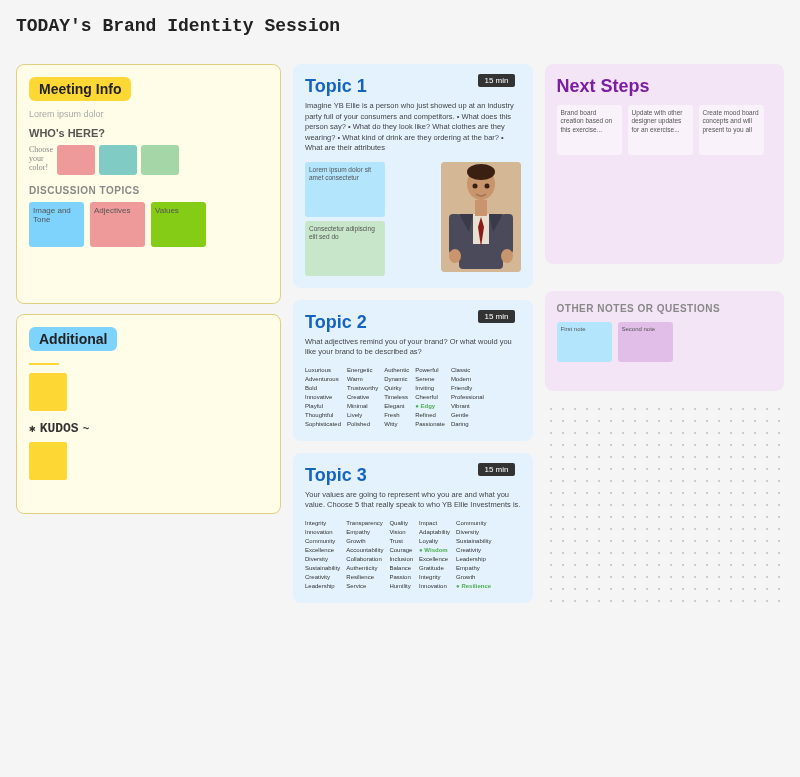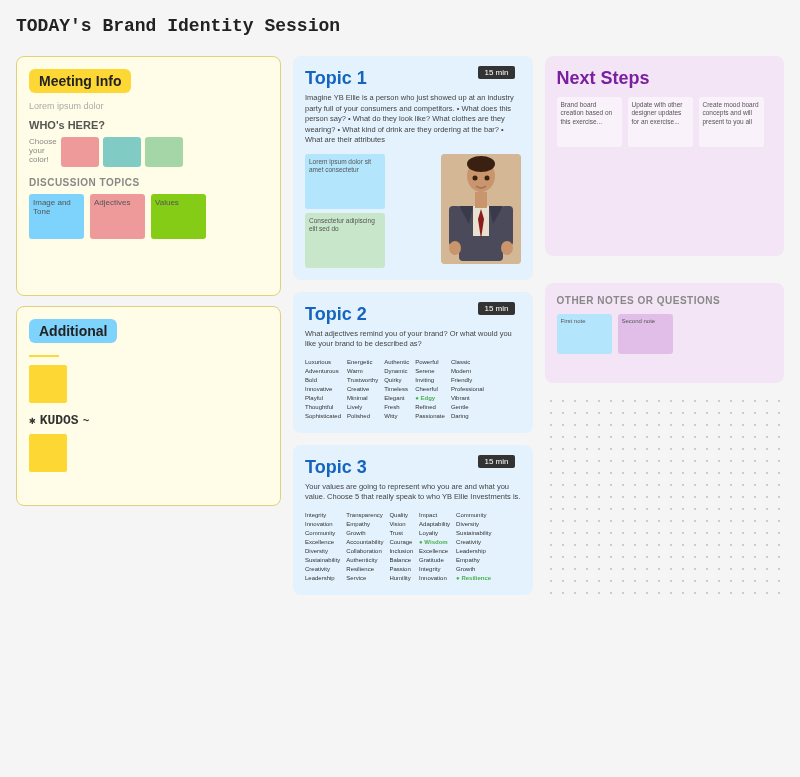--- a/index.html
+++ b/index.html
@@ -8,21 +8,21 @@
       background: #f5f5f5;
       padding: 16px;
       width: 800px;
       min-height: 777px;
     }
     .page-title {
       font-family: 'Courier New', monospace;
       font-size: 18px;
       font-weight: bold;
       color: #222;
-      margin-bottom: 20px;
+      margin-bottom: 28px;
     }
     .main-grid {
       display: grid;
       grid-template-columns: 265px 1fr 1fr;
       gap: 12px;
     }
     
     .left-col {
       display: flex;
       flex-direction: column;
@@ -56,20 +56,21 @@
     .who-label {
       font-size: 11px;
       font-weight: bold;
       color: #555;
       margin-bottom: 6px;
     }
     .color-swatches {
       display: flex;
       align-items: flex-start;
       margin-bottom: 10px;
+      font-family: Liberation Serif, serif;
     }
     .swatch {
       width: 38px;
       height: 30px;
       border-radius: 3px;
       margin-right: 4px;
     }
     .discussion-label {
       font-size: 10px;
       font-weight: bold;

